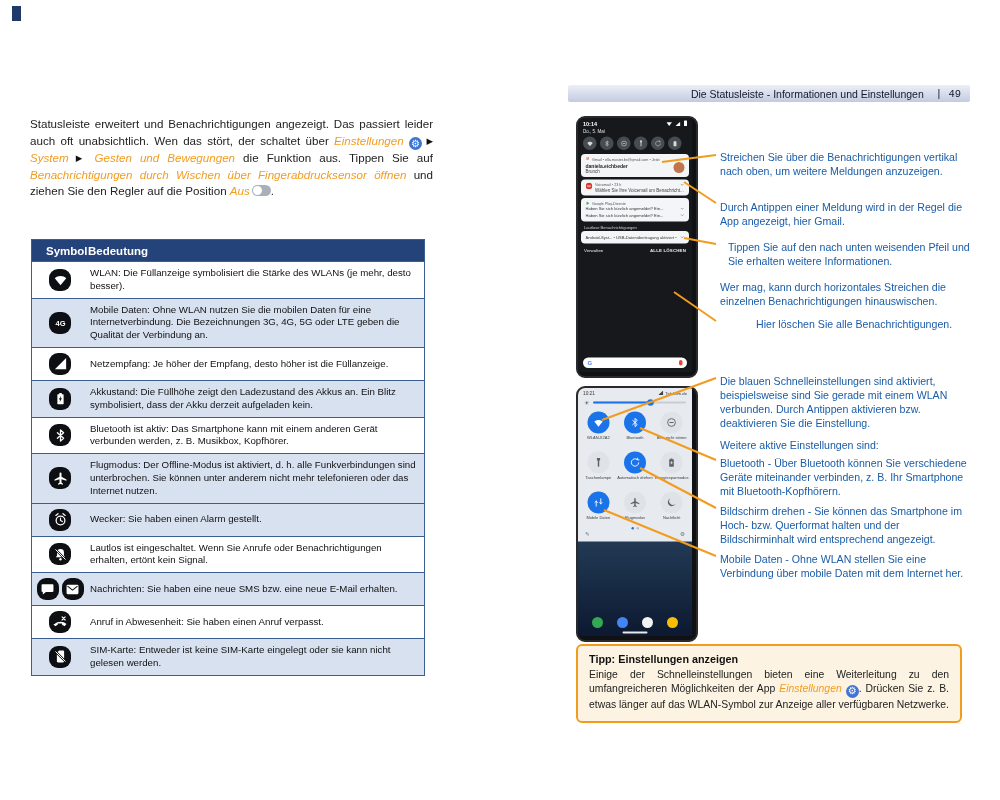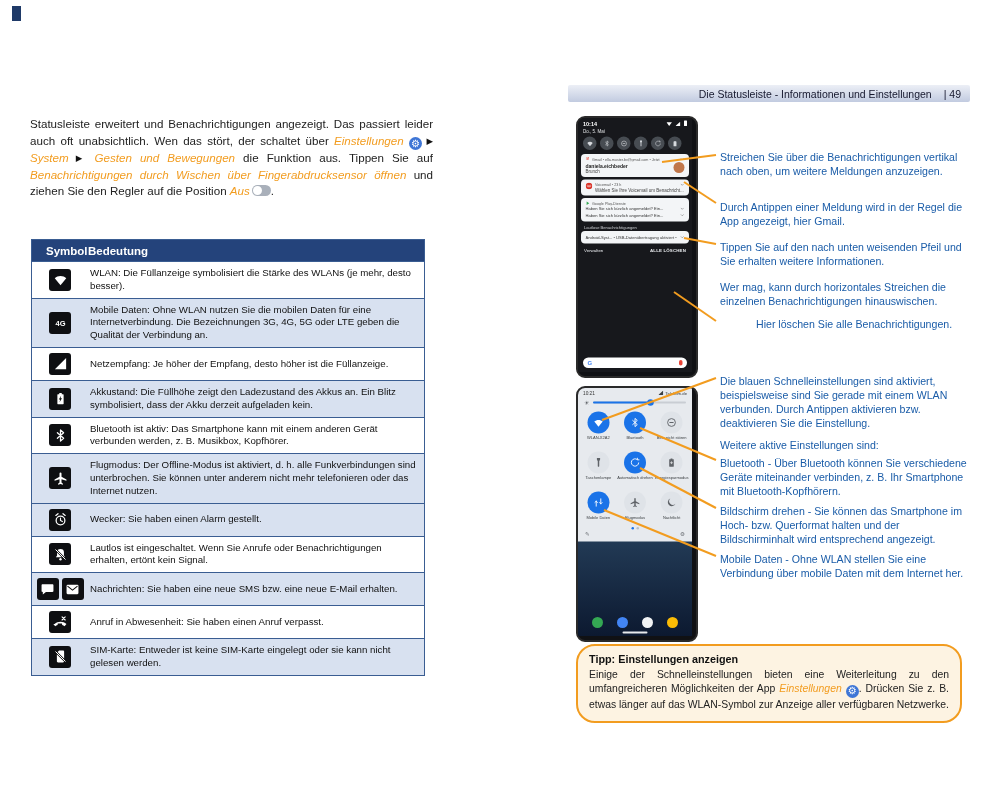--- a/index.html
+++ b/index.html
@@ -10,21 +10,21 @@
   .corner-mark{position:absolute;left:12px;top:6px;width:9px;height:15px;background:#1f3a68;}
 
   
   .hdr{position:absolute;top:85px;height:17px;display:flex;align-items:center;font-size:10.5px;
        color:#16182e;background:linear-gradient(180deg,#eceff6 0%,#c2cbe0 100%);border-radius:2px;}
   .hdr-left{left:30px;width:402px;}
   .hdr-left .pg{margin-left:9px;}
   .hdr-left .ttl{margin-left:28px;}
   .hdr-right{left:568px;width:402px;justify-content:flex-end;}
   .hdr-right .ttl{margin-right:12px;}
-  .hdr-right .pg{margin-right:9px;}
+  .hdr-right .pg{margin-right:9px;font-family:Liberation Mono, monospace;}
 
   
   .intro{position:absolute;left:30px;top:116px;width:403px;font-size:11.6px;line-height:1.43;
          color:#222;text-align:justify;}
   .accent{color:var(--accent);font-style:italic;margin-top:16px;}
   .sep{color:#111;font-size:8.5px;vertical-align:1px;}
   .inline-gear{display:inline-flex;width:13px;height:13px;border-radius:50%;background:#3f76d6;color:#fff;
                align-items:center;justify-content:center;font-size:10px;line-height:1;vertical-align:-2px;}
   .inline-toggle{display:inline-block;position:relative;width:19px;height:11px;border-radius:6px;
                  background:#a9b0ba;vertical-align:-1px;margin-left:2px;}
@@ -33,21 +33,21 @@
   .tbl-heading{position:absolute;left:30px;top:217px;width:403px;font-size:11.2px;font-weight:bold;color:#101010;}
 
   .symtable{position:absolute;left:31px;top:239px;width:394px;border:1.5px solid #3a5d92;box-sizing:border-box;}
   .thead{display:flex;background:var(--thead-blue);color:#fff;font-weight:bold;font-size:11.5px;height:21px;align-items:center;}
   .th-sym{width:56px;padding-left:14px;box-sizing:border-box;}
   .trow{display:flex;border-top:1px solid #3a5d92;background:#fff;}
   .trow.alt{background:#d8e1f0;}
   .tcell.sym{width:56px;display:flex;align-items:center;justify-content:center;gap:3px;padding:5px 2px;box-sizing:border-box;}
   .tcell.txt{flex:1;padding:5px 8px 5px 2px;font-size:9.7px;line-height:1.32;color:#111;box-sizing:border-box;
              display:flex;align-items:center;}
-  .symtile{width:22px;height:22px;background:#0e0f12;border-radius:3px;color:#fff;display:flex;
+  .symtile{width:22px;height:22px;background:#0e0f12;border-radius:9px;color:#fff;display:flex;
            align-items:center;justify-content:center;flex:0 0 auto;}
   .symtile svg{width:15px;height:15px;display:block;}
 
   
   .right-page{position:absolute;left:570px;top:110px;width:400px;height:665px;}
   .ann{position:absolute;left:150px;width:247px;font-size:10.6px;line-height:1.33;color:var(--ann-blue);}
   .callouts{position:absolute;inset:0;width:100%;height:100%;pointer-events:none;z-index:5;}
   .callouts polyline{fill:none;stroke:var(--accent);stroke-width:2;}
 
   .phone{position:absolute;left:6px;width:118px;border:2px solid #2a2a2a;border-radius:9px;overflow:hidden;
@@ -109,21 +109,21 @@
   .dot{width:5px;height:5px;border-radius:50%;background:#b9bfc7;}
   .dot.on{background:var(--qs-blue);}
   .qs-foot{display:flex;justify-content:space-between;padding:0 14px 8px;color:#5f6368;font-size:11px;}
   .p2-home{flex:1;min-height:0;position:relative;background:linear-gradient(180deg,#223a55 0%,#0c1930 100%);}
   .dockrow{position:absolute;left:0;right:0;bottom:16px;display:flex;justify-content:space-evenly;}
   .dock{width:22px;height:22px;border-radius:50%;}
   .homebar{position:absolute;left:50%;bottom:5px;transform:translateX(-50%);width:50px;height:4px;border-radius:2px;background:#e8eaed;}
 
   
   .tipbox{position:absolute;left:6px;top:534px;width:386px;box-sizing:border-box;border:2px solid var(--accent);
-          border-radius:19px;background:#fdf3e2;padding:7px 11px 9px;}
+          border-radius:6px;background:#fdf3e2;padding:7px 11px 9px;}
   .tip-title{font-size:10.8px;font-weight:bold;color:#111;margin-bottom:3px;}
   .tip-body{font-size:10.4px;line-height:1.36;color:#222;text-align:justify;}
 </style>
 </head>
 <body>
 
 <div class="canvas">
   <div class="corner-mark"></div>
 
 
@@ -535,21 +535,21 @@
       <polyline points="104,182 146,211"></polyline>
       <polyline points="32,310 146,268"></polyline>
       <polyline points="70,318 146,350"></polyline>
       <polyline points="70,358 146,398"></polyline>
       <polyline points="34,400 146,446"></polyline>
     </svg>
 
     <div id="ann-top">
         <div class="ann" style="top: 40px;">Streichen Sie über die Benachrichtigungen vertikal nach oben, um weitere Meldungen anzuzeigen.</div>
         <div class="ann" style="top: 90px;">Durch Antippen einer Meldung wird in der Regel die App angezeigt, hier Gmail.</div>
-        <div class="ann" style="top: 130px;">Tippen Sie auf den nach unten weisenden Pfeil und Sie erhalten weitere Informationen.</div>
+        <div class="ann" style="top: 130px; margin-left: 8px;">Tippen Sie auf den nach unten weisenden Pfeil und Sie erhalten weitere Informationen.</div>
         <div class="ann" style="top: 170px;">Wer mag, kann durch horizontales Streichen die einzelnen Benachrichtigungen hinauswischen.</div>
         <div class="ann" style="top: 207px; padding-left: 36px;">Hier löschen Sie alle Benachrichtigungen.</div>
       </div>
     <div id="ann-bottom">
         <div class="ann" style="top: 264px;">Die blauen Schnelleinstellungen sind aktiviert, beispielsweise sind Sie gerade mit einem WLAN verbunden. Durch Antippen aktivieren bzw. deaktivieren Sie die Einstellung.</div>
         <div class="ann" style="top: 328px;">Weitere aktive Einstellungen sind:</div>
         <div class="ann" style="top: 346px;">Bluetooth - Über Bluetooth können Sie verschiedene Geräte miteinander verbinden, z. B. Ihr Smartphone mit Bluetooth-Kopfhörern.</div>
         <div class="ann" style="top: 394px;">Bildschirm drehen - Sie können das Smartphone im Hoch- bzw. Querformat halten und der Bildschirminhalt wird entsprechend angezeigt.</div>
         <div class="ann" style="top: 442px;">Mobile Daten - Ohne WLAN stellen Sie eine Verbindung über mobile Daten mit dem Internet her.</div>
       </div>

